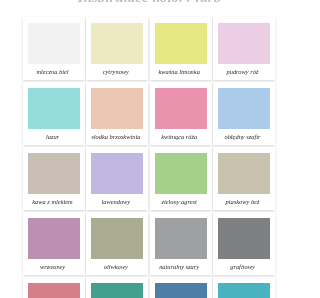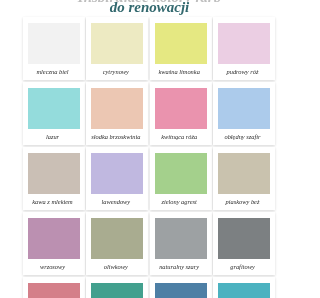--- a/index.html
+++ b/index.html
@@ -23,21 +23,20 @@
        font-family:"Liberation Serif",serif;font-style:italic;
        font-size:6.4px;line-height:9px;color:#2b2b2b;white-space:nowrap;}
 </style>
 </head>
 <body>
 
 <div id="page">
   <div id="h1clip">
       <div id="h1">Inspirujące kolory farb</div>
     </div>
-  <div class="heading" id="h2">do renowacji</div>
   <div id="grid">
       <div class="card" style="left: 0px; top: 0px; height: 63px;">
         <div class="sw" style="background: rgb(242, 242, 242);"></div>
         <div class="lab">mleczna biel</div>
       </div>
       <div class="card" style="left: 63.33px; top: 0px; height: 63px;">
         <div class="sw" style="background: rgb(237, 234, 194);"></div>
         <div class="lab">cytrynowy</div>
       </div>
       <div class="card" style="left: 126.66px; top: 0px; height: 63px;">

